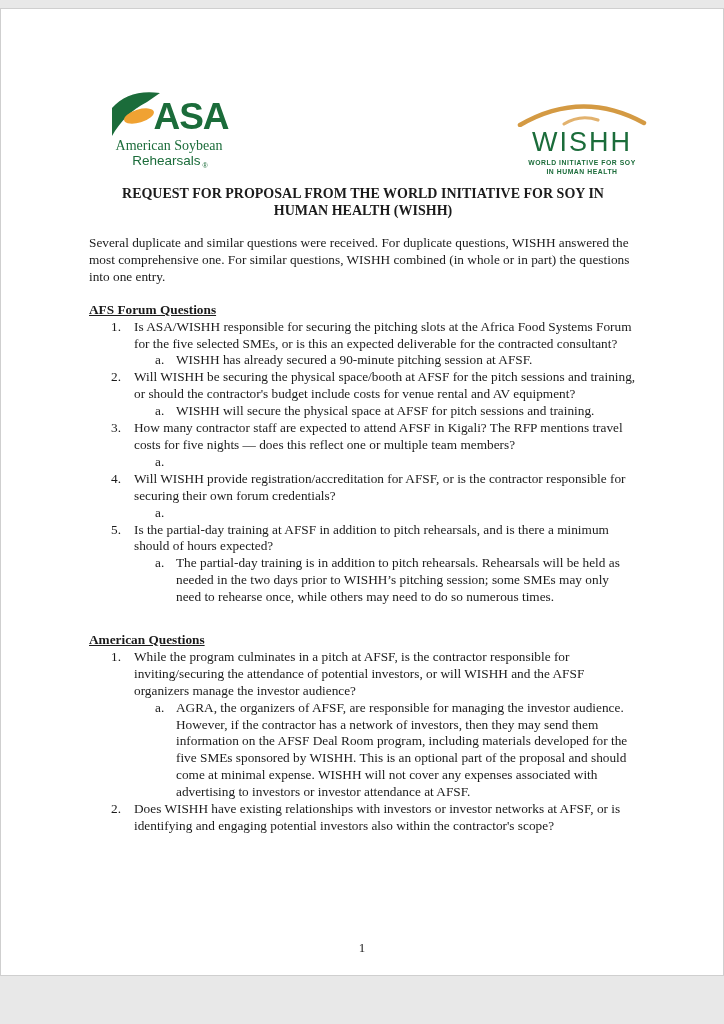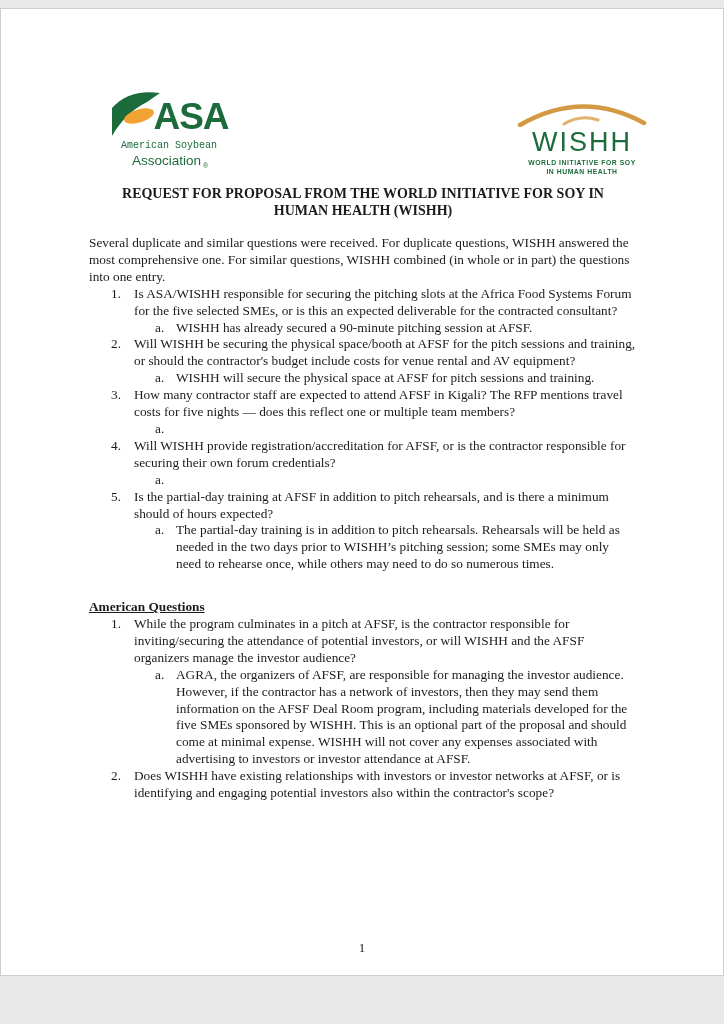--- a/index.html
+++ b/index.html
@@ -29,22 +29,22 @@
   .asa-acronym {
     font-family: "Liberation Sans", sans-serif;
     font-weight: bold;
     font-size: 37px;
     line-height: 40px;
     letter-spacing: -1px;
     color: #1B6C3A;
     margin-left: -8px;
   }
   .asa-name {
-    font-family: Liberation Mono, monospace;
-    font-size: 10px;
+    font-family: Liberation Serif, serif;
+    font-size: 14px;
     line-height: 15px;
     color: #1B6C3A;
     margin-top: 1px;
     white-space: nowrap;
   }
   .asa-name2 {
     font-family: "Liberation Sans", sans-serif;
     font-size: 13.5px;
     line-height: 15px;
     color: #1B6C3A;
@@ -124,21 +124,21 @@
 
     <div class="asa-logo">
       <div class="asa-mark-row">
         <svg width="52" height="46" viewBox="0 0 52 46">
           <path d="M3,45 L3,17 C14,4 31,-1 51,2 L38,11 C22,19 11,31 3,45 Z" fill="#1B6C3A"></path>
           <ellipse cx="30" cy="25" rx="15.5" ry="6.5" fill="#F0A232" transform="rotate(-17 30 25)"></ellipse>
         </svg>
         <span class="asa-acronym">ASA</span>
       </div>
       <div class="asa-name">American Soybean</div>
-      <div class="asa-name2"><span>Association</span><span class="reg-mark">®</span></div>
+      <div class="asa-name2"><span>Rehearsals</span><span class="reg-mark">®</span></div>
     </div>
 
     <div class="wishh-logo">
       <svg width="132" height="26" viewBox="0 0 132 26">
         <path d="M4,24 Q66,-12 128,22" fill="none" stroke="#D49A43" stroke-width="4.5" stroke-linecap="round"></path>
         <path d="M48,23 Q64,13 82,19" fill="none" stroke="#E2B26E" stroke-width="3.2" stroke-linecap="round"></path>
       </svg>
       <div class="wishh-acronym">WISHH</div>
       <div class="wishh-tagline">WORLD INITIATIVE FOR SOY</div>
       <div class="wishh-tagline2">IN HUMAN HEALTH</div>
@@ -148,20 +148,21 @@
 
   <div class="content">
 
     <div class="doc-title">
       <div>REQUEST FOR PROPOSAL FROM THE WORLD INITIATIVE FOR SOY IN</div>
       <div>HUMAN HEALTH (WISHH)</div>
     </div>
 
     <div class="intro">Several duplicate and similar questions were received. For duplicate questions, WISHH answered the most comprehensive one. For similar questions, WISHH combined (in whole or in part) the questions into one entry.</div>
 
+    <div class="section-heading">AFS Forum Questions</div>
 
     <div class="q-row">
       <span class="q-num">1.</span>
       <span class="q-text">Is ASA/WISHH responsible for securing the pitching slots at the Africa Food Systems Forum for the five selected SMEs, or is this an expected deliverable for the contracted consultant?</span>
     </div>
     <div class="a-row">
       <span class="a-letter">a.</span>
       <span class="a-text">WISHH has already secured a 90-minute pitching session at AFSF.</span>
     </div>
 

